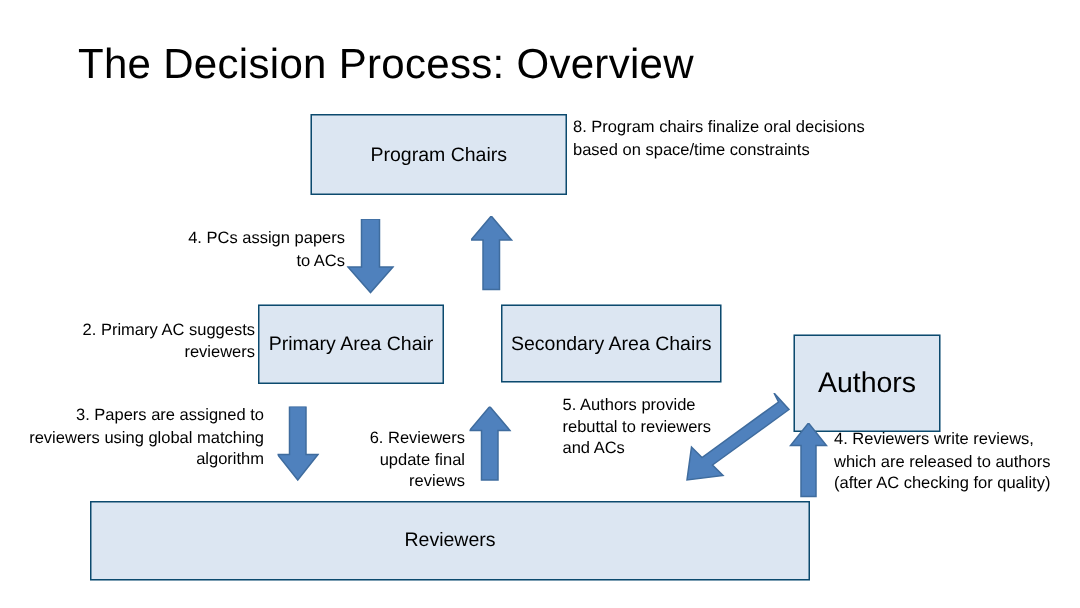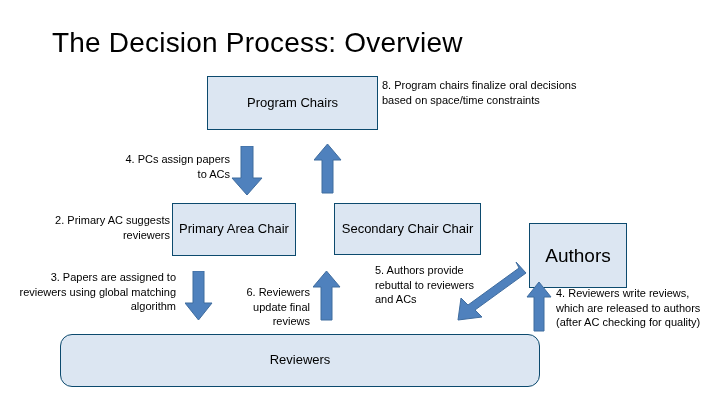--- a/index.html
+++ b/index.html
@@ -94,21 +94,21 @@
   </div>
 
 
   <div class="note right" style="left:20px; top:213px; width:150px;">2. Primary AC suggests reviewers</div>
 
   <div class="box" style="left:172px; top:203px; width:124px; height:53px; font-size:13px;">
     <span>Primary Area Chair</span>
   </div>
 
   <div class="box" style="left:334px; top:203px; width:147px; height:52px; font-size:13px;">
-    <span>Secondary Chair Chair</span>
+    <span>Secondary Area Chairs</span>
   </div>
 
   <div class="box" style="left:529px; top:223px; width:98px; height:65px; font-size:19px;">
     <span>Authors</span>
   </div>
 
   <div class="note right" style="left:18px; top:270px; width:158px;">3. Papers are assigned to reviewers using global matching algorithm</div>
 
   <div class="arrow" style="left:185px; top:271px;">
     <svg width="28" height="50" viewBox="0 0 28 50">
@@ -133,17 +133,17 @@
   </div>
 
   <div class="arrow" style="left:526px; top:282px;">
     <svg width="26" height="50" viewBox="0 0 26 50">
       <polygon points="13,0 25,15 18,15 18,49 8,49 8,15 1,15" fill="#4f81bd" stroke="#3f6c9e" stroke-width="1"></polygon>
     </svg>
   </div>
 
   <div class="note left" style="left:556px; top:286px; width:160px;">4. Reviewers write reviews, which are released to authors (after AC checking for quality)</div>
 
-  <div class="box" style="left:60px; top:334px; width:480px; height:53px; font-size:13px;border-radius:12px;">
+  <div class="box" style="left:60px; top:334px; width:480px; height:53px; font-size:13px;">
     <span>Reviewers</span>
   </div>
 
 </div>
 
 </body></html>

